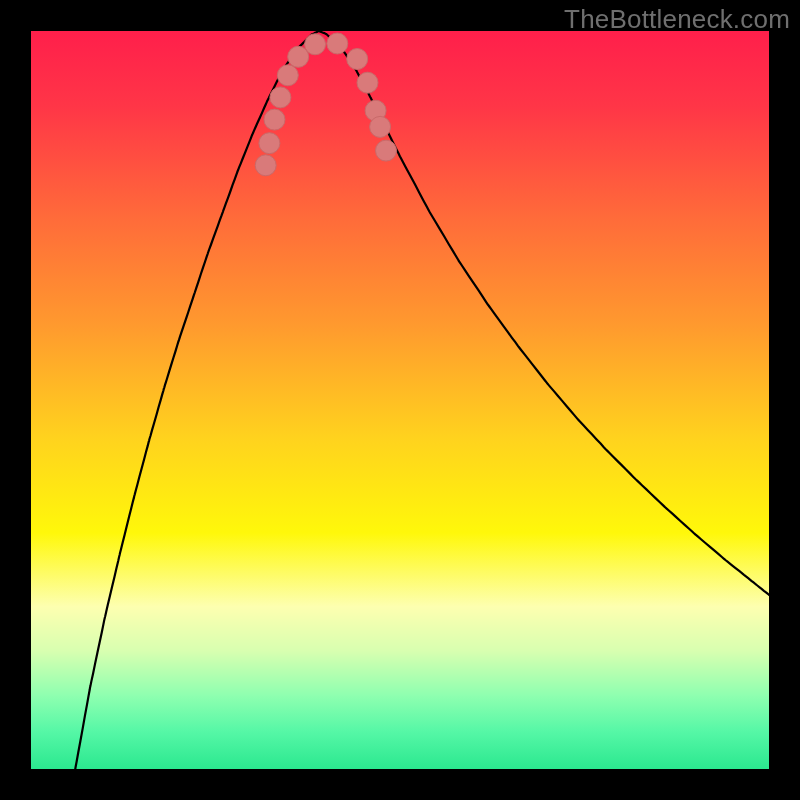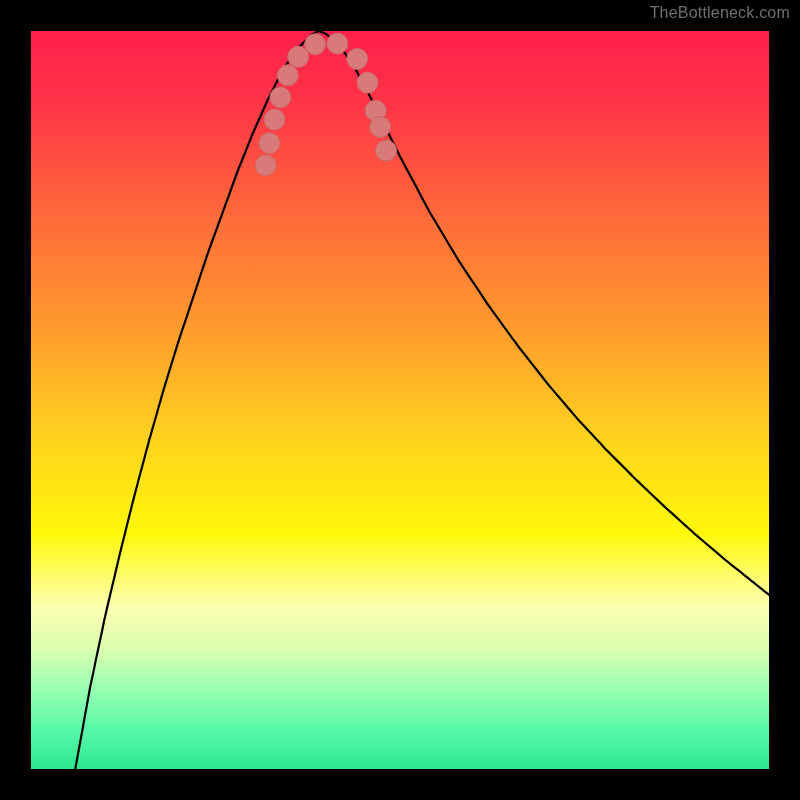--- a/index.html
+++ b/index.html
@@ -24,21 +24,21 @@
     left: 31px;
     top: 31px;
     width: 738px;
     height: 738px;
   }
   .watermark {
     position: absolute;
     top: 4px;
     right: 10px;
     color: #6f6f6f;
-    font-size: 16px;
+    font-size: 26px;
     font-weight: 500;
     letter-spacing: 0.2px;
     font-family: Arial, Helvetica, sans-serif;
   }
 </style>
 </head>
 <body>
 
 <div class="frame">
   <div class="watermark">TheBottleneck.com</div>

